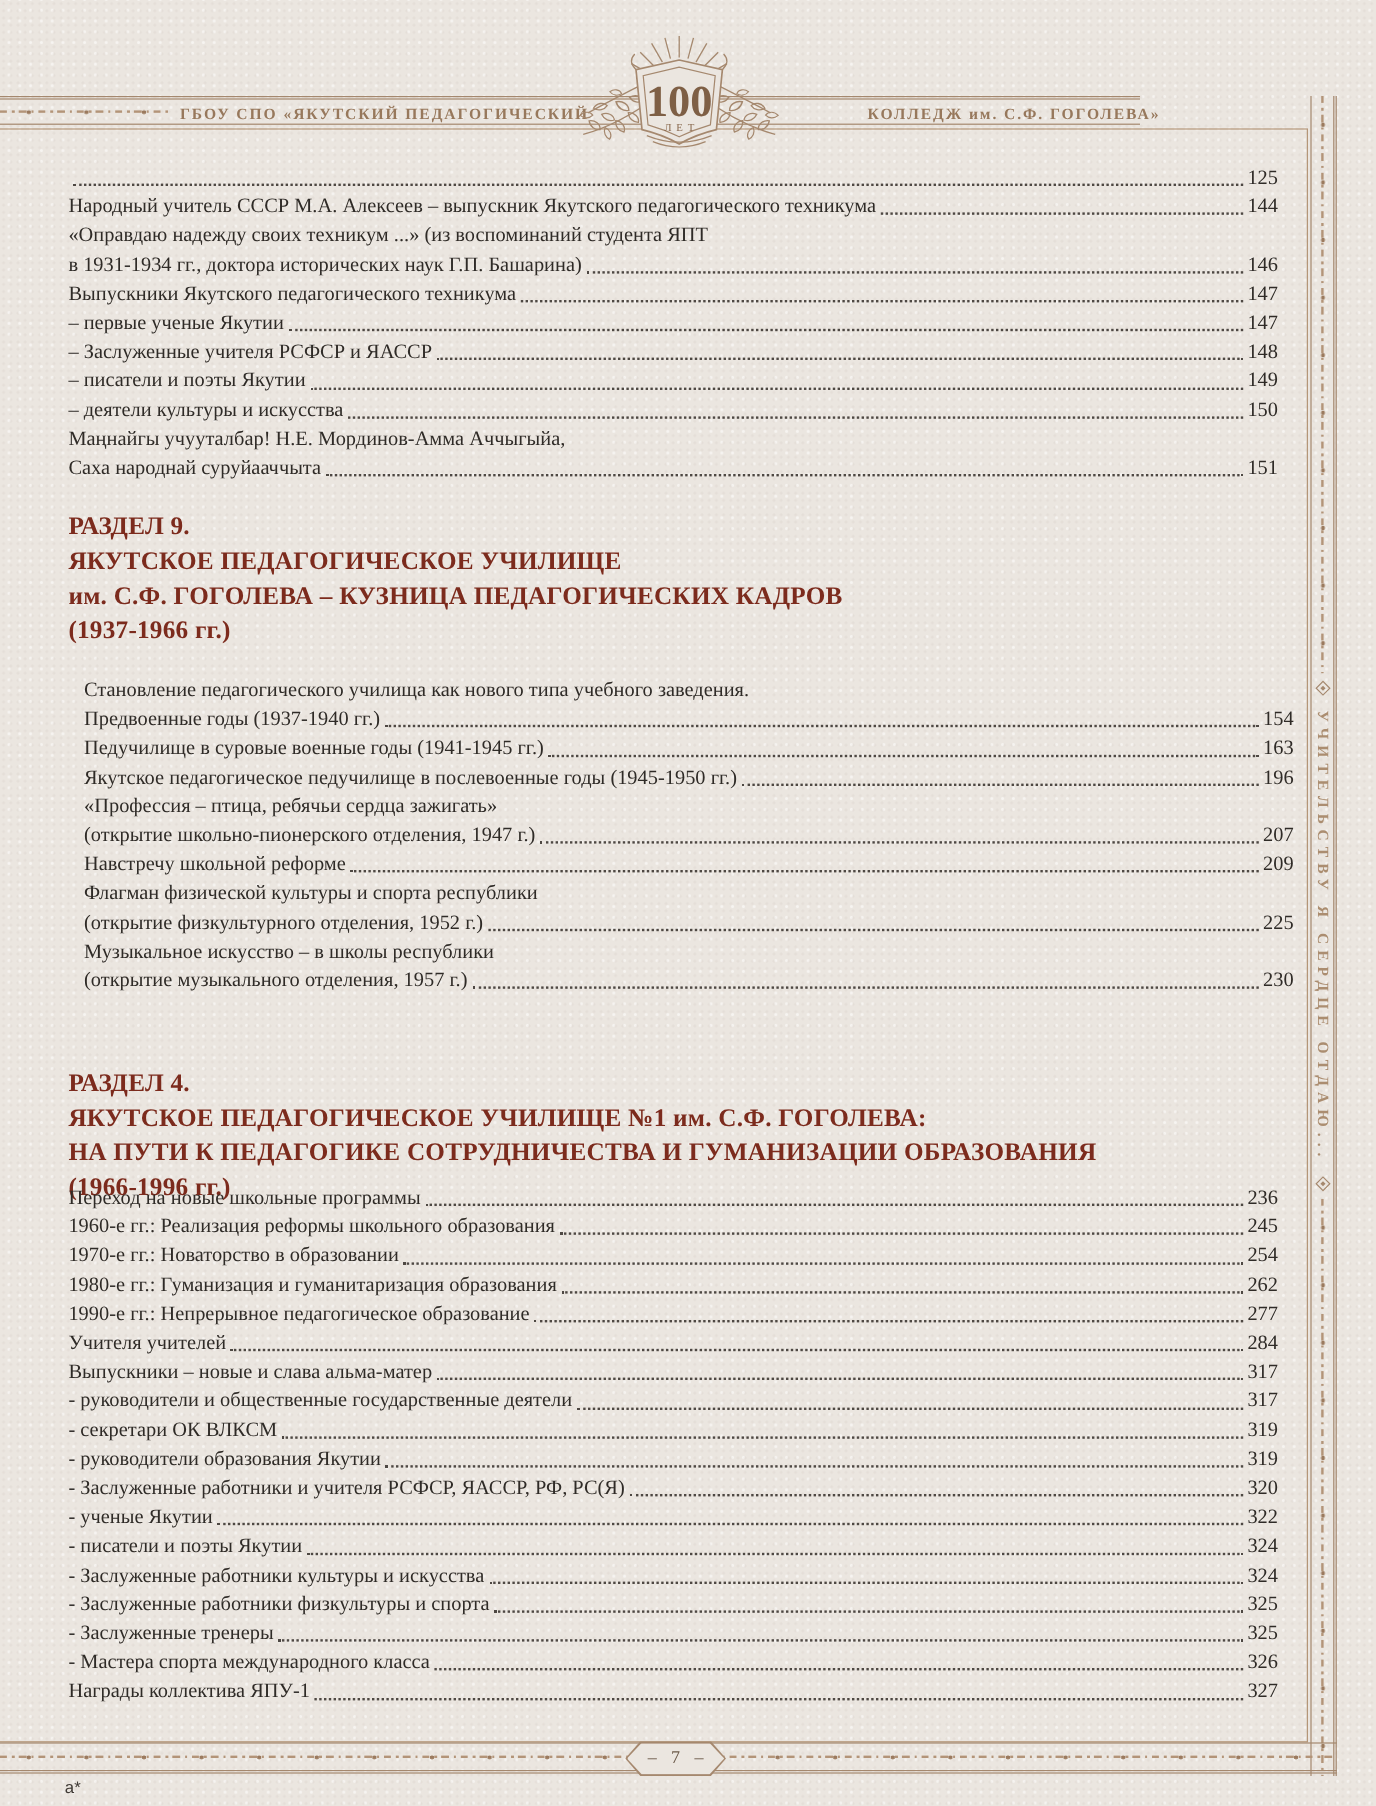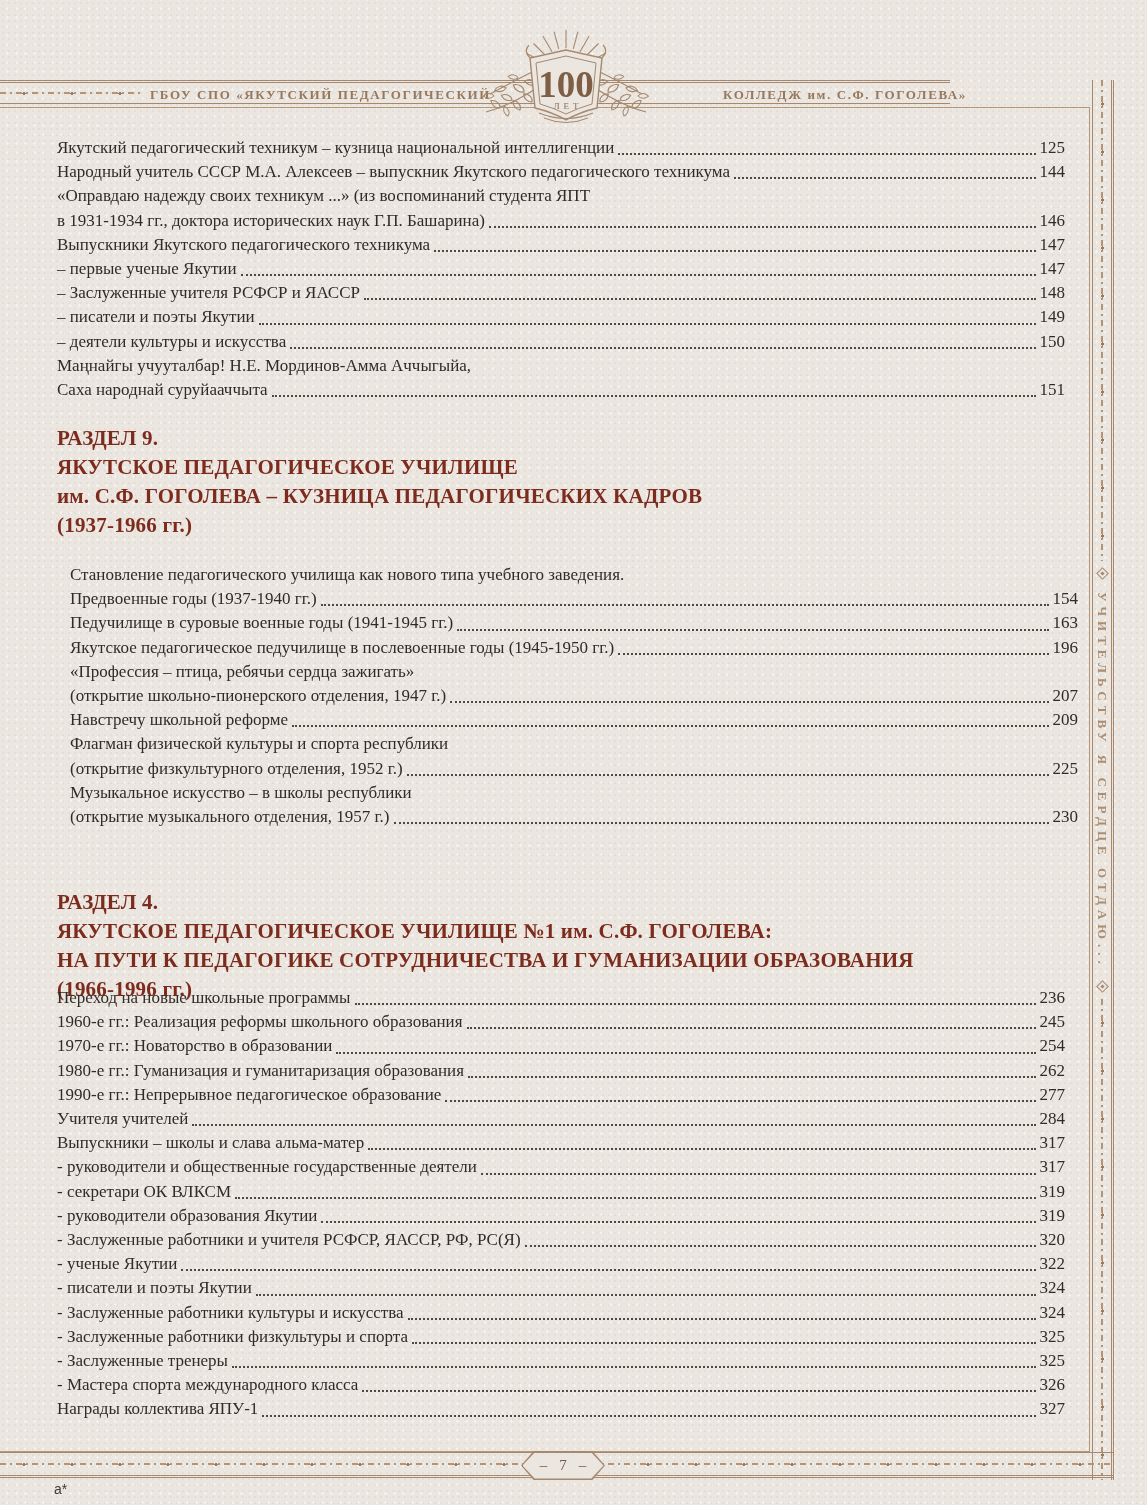--- a/index.html
+++ b/index.html
@@ -187,21 +187,20 @@
     <path d="M142 42 Q149 35 143 29" fill="none" stroke="#a5886e" stroke-width="1.1"></path>
     <path d="M79 97 Q106 108 133 97" fill="none" stroke="#a5886e" stroke-width="1.1"></path>
     <path d="M84 102 Q106 111 128 102" fill="none" stroke="#a5886e" stroke-width="1"></path>
   </g>
   <text x="106" y="81" text-anchor="middle" font-family="Liberation Serif, serif" font-size="37" font-weight="bold" fill="#7e5f45">100</text>
   <text x="108" y="93" text-anchor="middle" font-family="Liberation Serif, serif" font-size="9" letter-spacing="4" fill="#8a6a4f">ЛЕТ</text>
 </svg>
 
 <div id="sec1" class="toc-sec">
   <div class="toc-row">
-    <span class="toc-text">Якутский педагогический техникум – кузница национальной интеллигенции</span>
     <span class="leader"></span>
     <span class="page-num">125</span>
   </div>
 
   <div class="toc-row">
     <span class="toc-text">Народный учитель СССР М.А. Алексеев – выпускник Якутского педагогического техникума</span>
     <span class="leader"></span>
     <span class="page-num">144</span>
   </div>
 
@@ -373,21 +372,21 @@
     <span class="page-num">277</span>
   </div>
 
   <div class="toc-row">
     <span class="toc-text">Учителя учителей</span>
     <span class="leader"></span>
     <span class="page-num">284</span>
   </div>
 
   <div class="toc-row">
-    <span class="toc-text">Выпускники – школы и слава альма-матер</span>
+    <span class="toc-text">Выпускники – новые и слава альма-матер</span>
     <span class="leader"></span>
     <span class="page-num">317</span>
   </div>
 
   <div class="toc-row">
     <span class="toc-text">- руководители и общественные государственные  деятели</span>
     <span class="leader"></span>
     <span class="page-num">317</span>
   </div>
 

